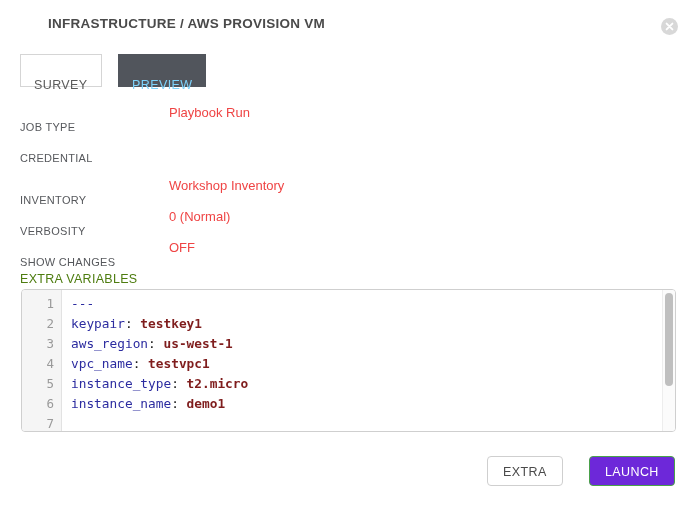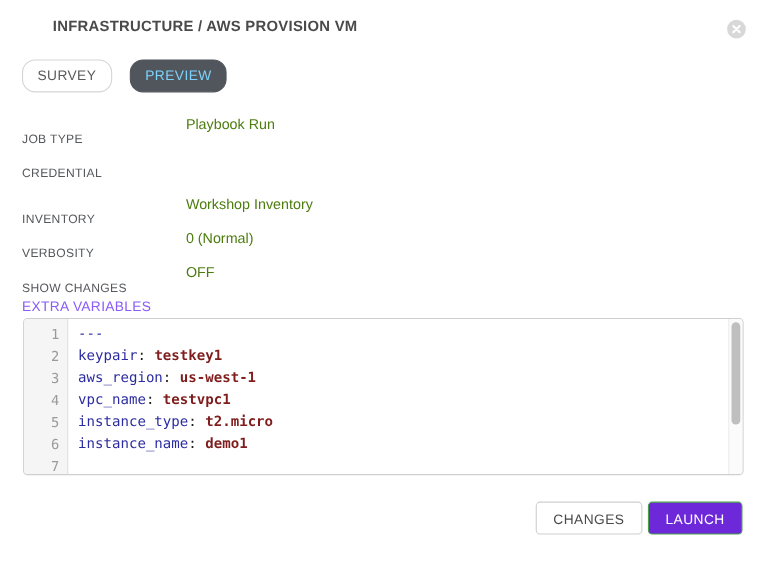--- a/index.html
+++ b/index.html
@@ -52,22 +52,22 @@
     position: absolute;
     left: 20px;
     top: 54px;
     height: 30px;
   }
   .tab-btn {
     display: inline-block;
     vertical-align: top;
     font-size: 12.5px;
     letter-spacing: 0.4px;
-    padding: 7px 13px 8px 13px;
-    border-radius: 12px;
+    padding: 23px 13px 8px 13px;
+    border-radius: 0;
     cursor: pointer;
     box-sizing: border-box;
     height: 30px;
     line-height: 15px;
     text-align: center;
   }
   .tab-survey {
     background: #ffffff;
     border: 1px solid #d5d5d5;
     color: #5a5a5a;
@@ -97,21 +97,21 @@
     font-size: 11px;
     letter-spacing: 0.3px;
     color: #56585c;
     white-space: nowrap;
   }
   .detail-value {
     position: absolute;
     left: 149px;
     top: 0;
     font-size: 13px;
-    color: #4d7c0f;
+    color: #ef4444;
     white-space: nowrap;
   }
   .row-credential { height: 42px; }
   .credential-badge {
     position: absolute;
     left: 149px;
     top: -4px;
     background: #2a6ebb;
     color: #ffffff;
     font-size: 11.5px;
@@ -131,21 +131,21 @@
     top: 0px;
   }
 
   
   .extra-vars-label {
     position: absolute;
     left: 20px;
     top: 272px;
     font-size: 12.5px;
     letter-spacing: 0.3px;
-    color: #8b5cf6;
+    color: #4d7c0f;
   }
   .code-editor {
     position: absolute;
     left: 21px;
     top: 289px;
     width: 655px;
     height: 143px;
     border: 1px solid #cfcfcf;
     border-radius: 4px;
     background: #ffffff;
@@ -317,15 +317,15 @@
     <div class="code-line"><span class="tok-key">instance_name</span><span class="tok-punct">:</span><span class="tok-val"> demo1</span></div>
     <div class="code-line"><span class="tok-key"></span><span class="tok-punct"></span><span class="tok-val"></span></div>
   </div>
 
   <div class="scroll-track">
     <div class="scroll-thumb"></div>
   </div>
 </div>
 
 <div class="footer">
-  <div class="btn btn-cancel">CHANGES</div>
+  <div class="btn btn-cancel">EXTRA</div>
   <div class="btn btn-launch">LAUNCH</div>
 </div>
 
 </body></html>

